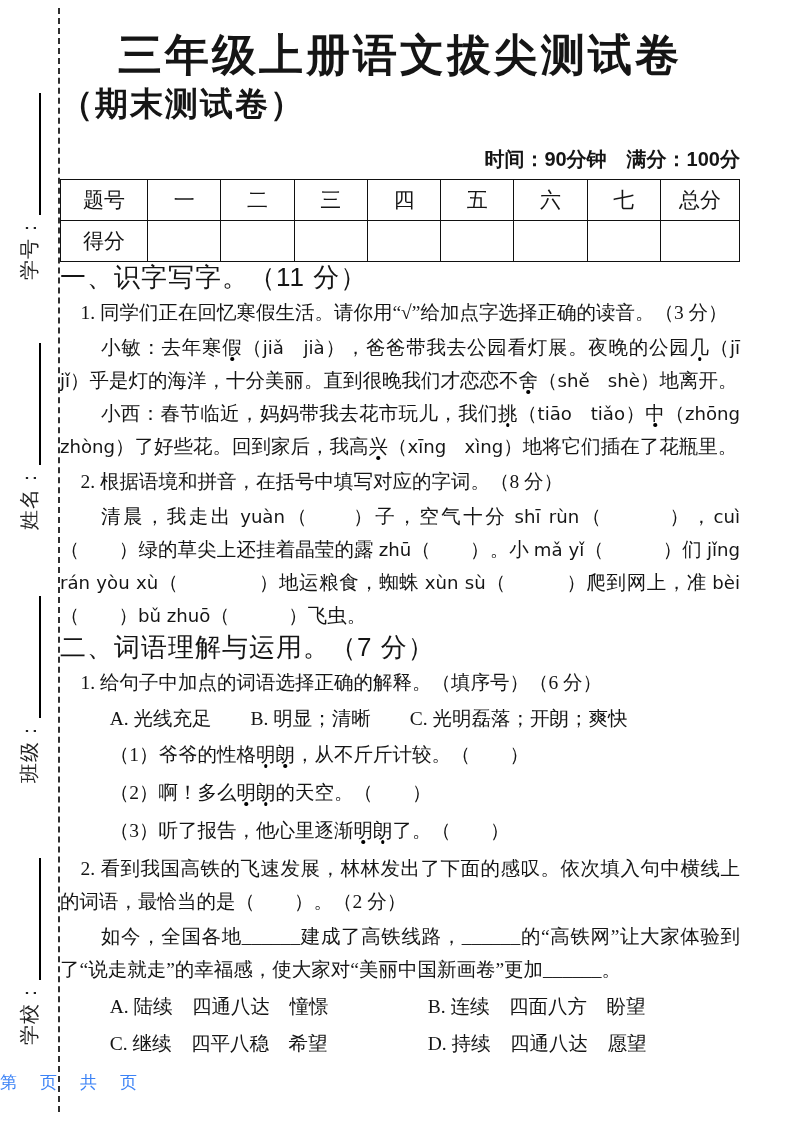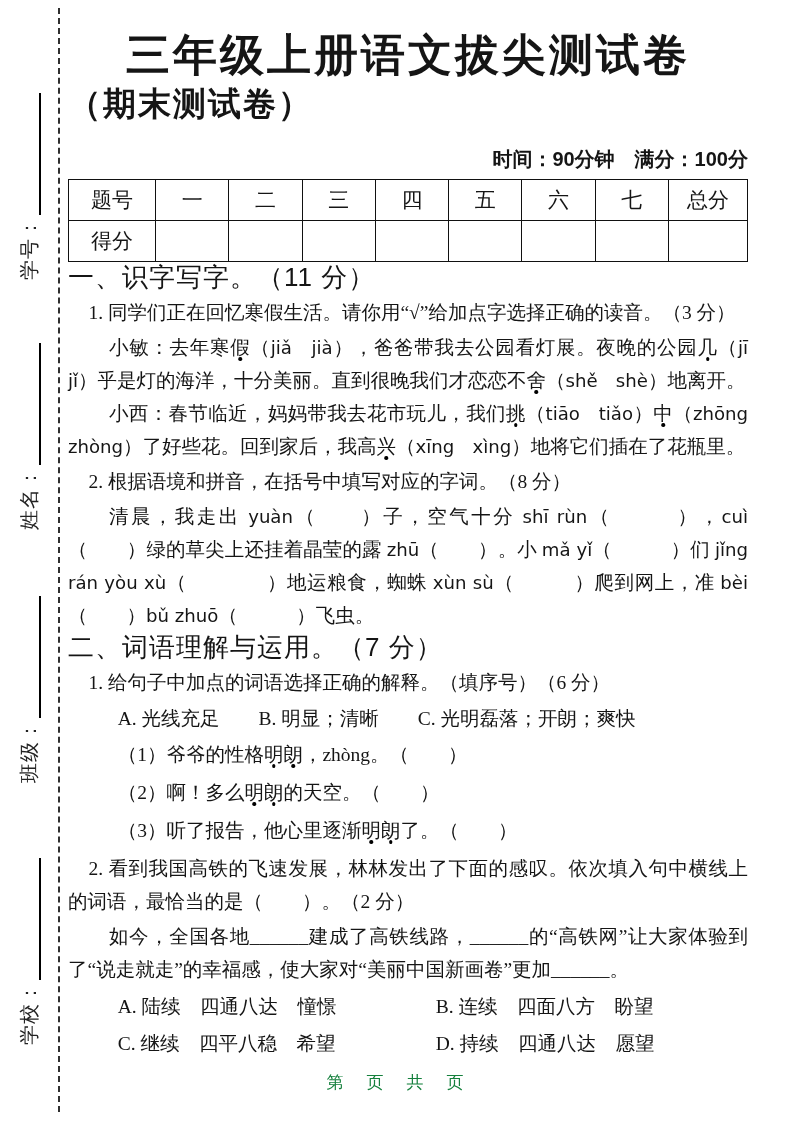--- a/index.html
+++ b/index.html
@@ -20,21 +20,21 @@
   
   .margin-unit{
     position:absolute;left:-77px;width:210px;height:26px;
     transform:rotate(-90deg);
     display:flex;align-items:flex-end;
     white-space:nowrap;
   }
   .m-label{font-size:20px;color:#222;letter-spacing:1px;line-height:24px;}
   .m-blank{display:inline-block;width:122px;height:16px;border-bottom:2px solid #000;margin-left:2px;}
   
-  .content{position:absolute;left:68px;top:26px;width:680px;}
+  .content{position:absolute;left:60px;top:26px;width:680px;}
   .title{
     margin:0;text-align:center;
     font-family:"Liberation Sans", sans-serif;
     font-size:44px;font-weight:900;letter-spacing:3px;line-height:1.3;
   }
   .subtitle{
     margin:0;text-align:left;
     font-family:"Liberation Sans", sans-serif;
     font-size:33px;font-weight:800;letter-spacing:2px;line-height:1.3;
   }
@@ -66,22 +66,22 @@
     padding-left:2.55em;font-size:19.5px;line-height:37px;margin-top:2px;
   }
   .py{font-family:"DejaVu Sans", sans-serif;font-size:0.93em;}
   .dot{position:relative;}
   .dot::after{
     content:"";position:absolute;left:50%;bottom:-0.14em;
     width:3.5px;height:3.5px;background:#000;border-radius:50%;
     transform:translateX(-50%);
   }
   .footer{
-    position:absolute;left:0;right:0;bottom:28px;text-align:center;
-    font-size:17px;letter-spacing:3px;color:#15803d;
+    position:absolute;left:0;right:0;bottom:28px;text-align:left;
+    font-size:17px;letter-spacing:3px;color:#3b82f6;
   }
 </style>
 </head>
 <body>
 
 <div class="page">
 
   <div class="fold-line"></div>
 
   <div class="margin-unit" style="top:162px;">
@@ -137,21 +137,21 @@
     <div class="sec-heading">一、识字写字。（11 分）</div>
     <p class="qline">1. 同学们正在回忆寒假生活。请你用“√”给加点字选择正确的读音。（3 分）</p>
     <p class="para"><span>小敏：去年寒</span><span class="dot">假</span><span>（</span><span class="py">jiǎ　jià</span><span>），爸爸带我去公园看灯展。夜晚的公园</span><span class="dot">几</span><span>（</span><span class="py">jī　jǐ</span><span>）乎是灯的海洋，十分美丽。直到很晚我们才恋恋不</span><span class="dot">舍</span><span>（</span><span class="py">shě　shè</span><span>）地离开。</span></p>
     <p class="para"><span>小西：春节临近，妈妈带我去花市玩儿，我们</span><span class="dot">挑</span><span>（</span><span class="py">tiāo　tiǎo</span><span>）</span><span class="dot">中</span><span>（</span><span class="py">zhōng　zhòng</span><span>）了好些花。回到家后，我高</span><span class="dot">兴</span><span>（</span><span class="py">xīng　xìng</span><span>）地将它们插在了花瓶里。</span></p>
     <p class="qline">2. 根据语境和拼音，在括号中填写对应的字词。（8 分）</p>
     <p class="para"><span>清晨，我走出 </span><span class="py">yuàn</span><span>（　　）子，空气十分 </span><span class="py">shī rùn</span><span>（　　　），</span><span class="py">cuì</span><span>（　　）绿的草尖上还挂着晶莹的露 </span><span class="py">zhū</span><span>（　　）。小 </span><span class="py">mǎ yǐ</span><span>（　　　）们 </span><span class="py">jǐng rán yòu xù</span><span>（　　　　）地运粮食，蜘蛛 </span><span class="py">xùn sù</span><span>（　　　）爬到网上，准 </span><span class="py">bèi</span><span>（　　）</span><span class="py">bǔ zhuō</span><span>（　　　）飞虫。</span></p>
 
     <div class="sec-heading">二、词语理解与运用。（7 分）</div>
     <p class="qline">1. 给句子中加点的词语选择正确的解释。（填序号）（6 分）</p>
     <p class="defs">A. 光线充足　　B. 明显；清晰　　C. 光明磊落；开朗；爽快</p>
-    <p class="subitem"><span>（1）爷爷的性格</span><span class="dot">明</span><span class="dot">朗</span><span>，zhòng。（　　）</span></p>
+    <p class="subitem"><span>（1）爷爷的性格</span><span class="dot">明</span><span class="dot">朗</span><span>，从不斤斤计较。（　　）</span></p>
     <p class="subitem"><span>（2）啊！多么</span><span class="dot">明</span><span class="dot">朗</span><span>的天空。（　　）</span></p>
     <p class="subitem"><span>（3）听了报告，他心里逐渐</span><span class="dot">明</span><span class="dot">朗</span><span>了。（　　）</span></p>
     <p class="qline">2. 看到我国高铁的飞速发展，林林发出了下面的感叹。依次填入句中横线上的词语，最恰当的是（　　）。（2 分）</p>
     <p class="para">如今，全国各地______建成了高铁线路，______的“高铁网”让大家体验到了“说走就走”的幸福感，使大家对“美丽中国新画卷”更加______。</p>
     <div class="opt-grid">
       <span>A. 陆续　四通八达　憧憬</span>
       <span>B. 连续　四面八方　盼望</span>
       <span>C. 继续　四平八稳　希望</span>
       <span>D. 持续　四通八达　愿望</span>
     </div>

